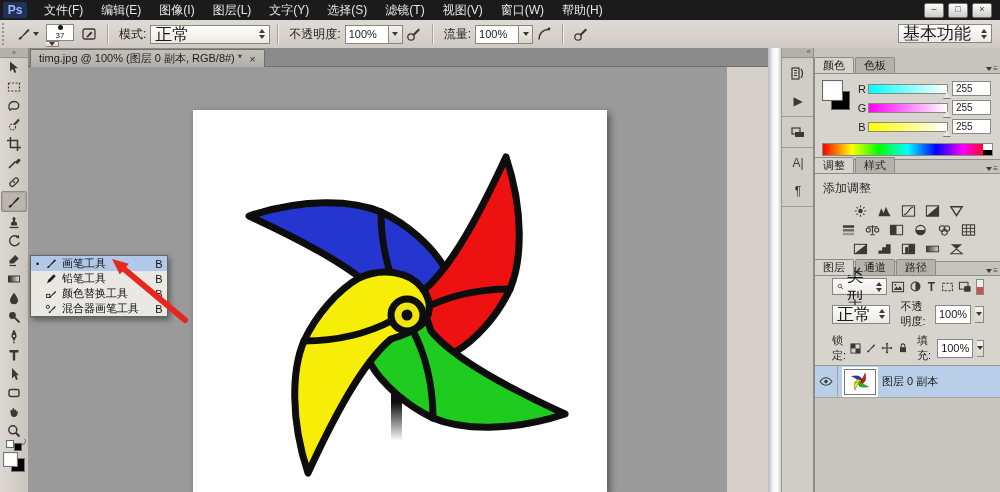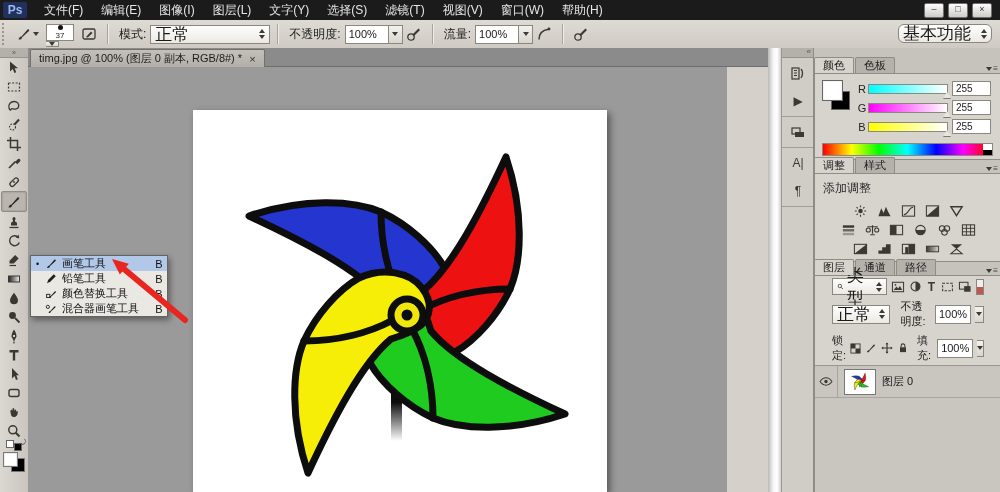--- a/index.html
+++ b/index.html
@@ -32,21 +32,21 @@
   .bs-arrow{width:12px;border:1px solid #8a877f;border-left:none;background:linear-gradient(#f4f2ee,#d9d5ce);
             display:flex;align-items:center;justify-content:center;}
   .sep{width:1px;height:20px;background:#a7a39b;margin:0 7px;box-shadow:1px 0 0 #eee;}
   .olabel{margin:0 4px;}
   .select{height:17px;border:1px solid #8a877f;background:linear-gradient(#fefefe,#ece9e3);
           display:flex;align-items:center;font-size:17px;padding:0 4px;color:#1a1a1a;}
   .num{height:17px;border:1px solid #8a877f;background:#fff;display:flex;align-items:center;
        font-size:11px;padding:0 3px;color:#1a1a1a;}
   .spin{height:17px;width:13px;border:1px solid #8a877f;border-left:none;
         background:linear-gradient(#f4f2ee,#d9d5ce);display:flex;align-items:center;justify-content:center;}
-  .workspace{position:absolute;right:8px;top:4px;width:84px;border-radius:6px;}
+  .workspace{position:absolute;right:8px;top:4px;width:84px;}
   
   .main{position:absolute;left:0;top:48px;width:1000px;height:444px;}
   
   .toolbar{position:absolute;left:0;top:0;width:28px;height:444px;background:linear-gradient(90deg,#dbd7d1,#cac6bf);
            border-right:1px solid #8f8c85;display:flex;flex-direction:column;align-items:center;}
   .tbhead{width:28px;height:9px;background:#b4b1aa;border-bottom:1px solid #96938c;
           display:flex;align-items:center;justify-content:center;font-size:7px;color:#555;}
   .tool{width:24px;height:19px;display:flex;align-items:center;justify-content:center;border-radius:2px;}
   .tool.selected{background:#bab6af;box-shadow:inset 0 0 2px #8a867f;border:1px solid #908d86;}
   .tool svg{display:block;}
@@ -736,33 +736,33 @@
             </span>
           <span style="margin-left:4px">填充:</span>
           <div class="num" style="width:33px;margin-left:2px">
             <span>100%</span>
           </div>
           <div class="spin" style="height:15px">
               <i class="dn"></i>
             </div>
         </div>
         <div class="layersarea">
-          <div class="layerrow">
+          <div class="layerrow selected">
             <span class="eyecell">
               <svg width="14" height="11" viewBox="0 0 16 13">
                 <path d="M1,6.5 C3.2,3.2 5.8,2.2 8,2.2 C10.2,2.2 12.8,3.2 15,6.5 C12.8,9.8 10.2,10.8 8,10.8 C5.8,10.8 3.2,9.8 1,6.5 Z" fill="none" stroke="#3b3934" stroke-width="1.2"></path>
                 <circle cx="8" cy="6.5" r="2" fill="#3b3934"></circle>
                 </svg>
               </span>
             <span class="thumb">
               <svg viewBox="-225 -225 450 450" width="28" height="23">
                   <use href="#pw-art"></use>
                 </svg>
               </span>
-            <span class="lname">图层 0</span>
+            <span class="lname">图层 0 副本</span>
           </div>
           <div class="layersempty"></div>
         </div>
       </div>
 
     </div>
   </div>
 </div>
 
 </body></html>

